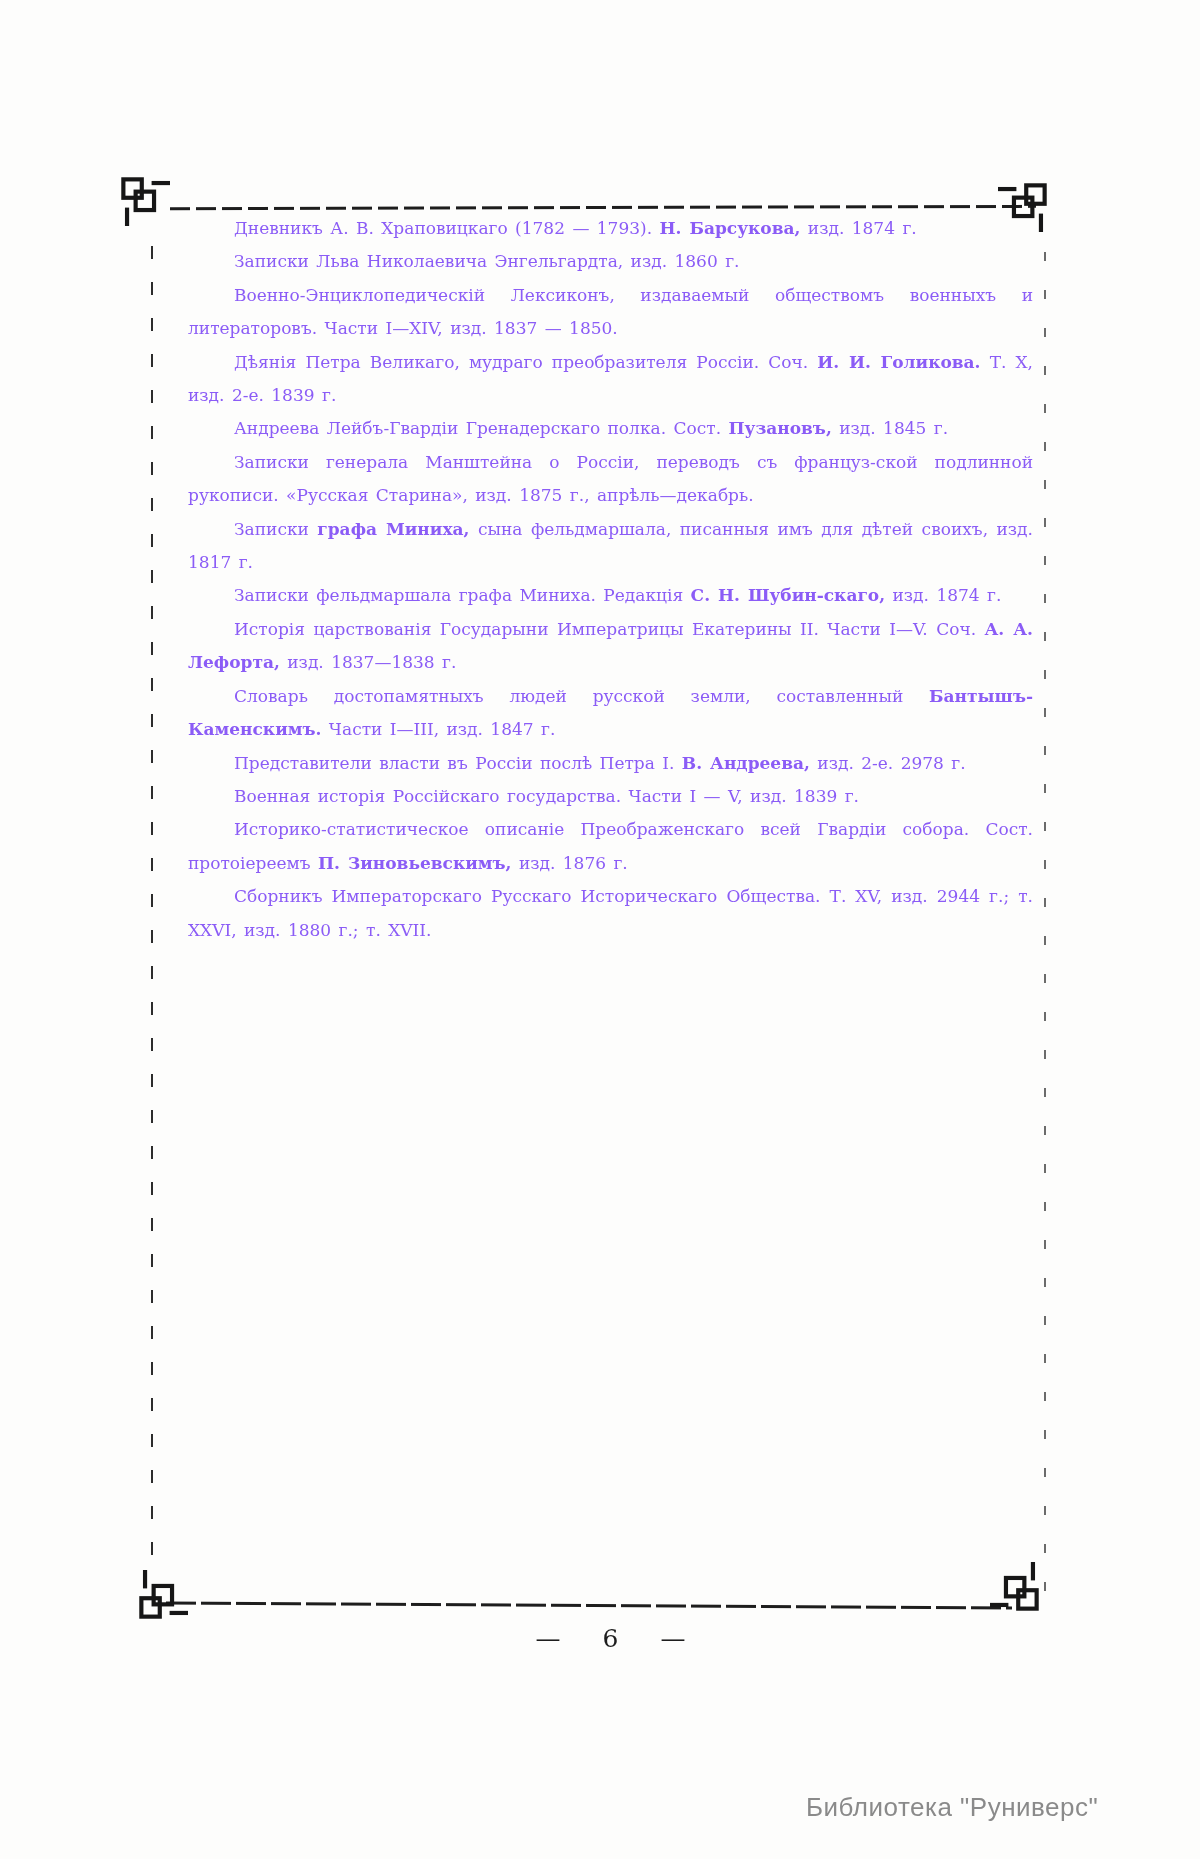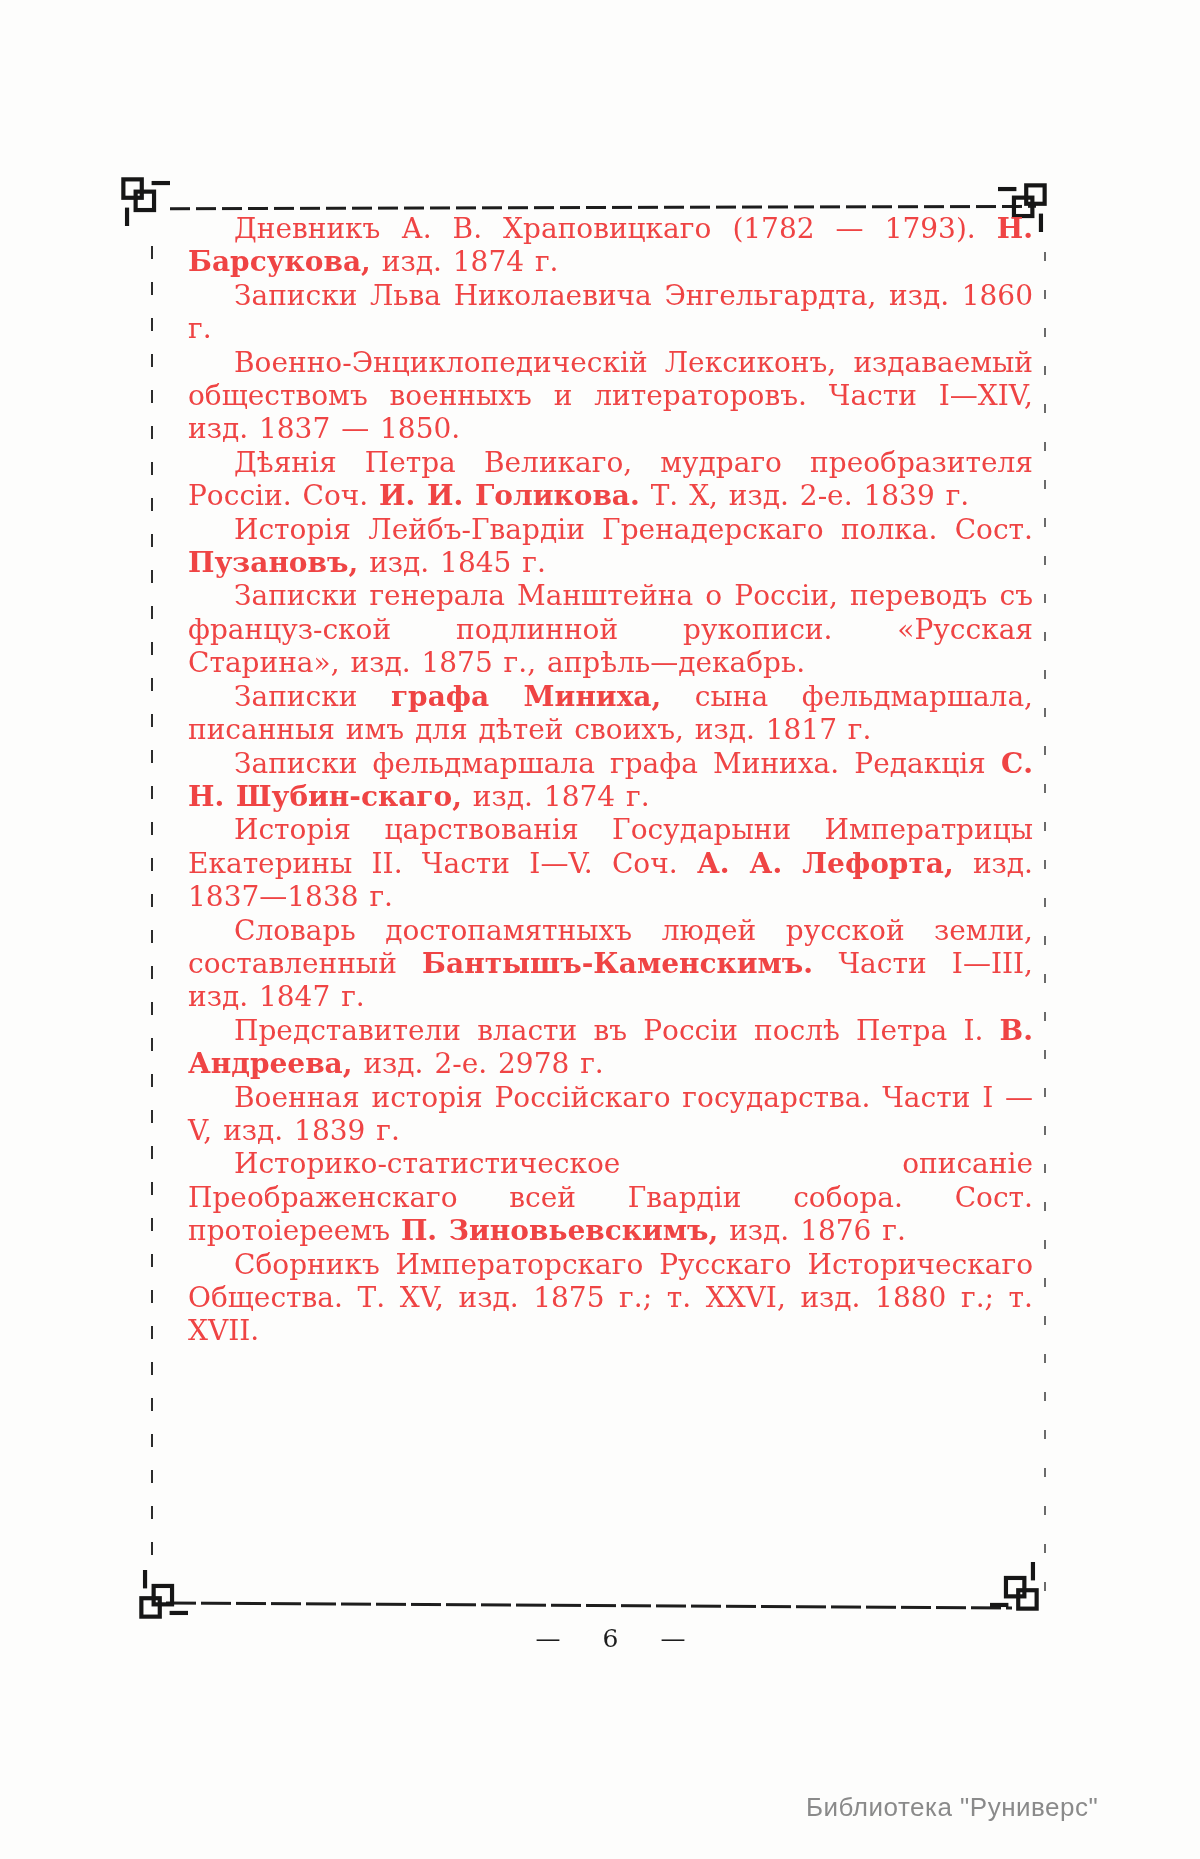--- a/index.html
+++ b/index.html
@@ -37,22 +37,22 @@
   }
   .orn { position: absolute; width: 54px; height: 54px; }
   .orn-tl { left: 116px; top: 172px; }
   .orn-tr { left: 998px; top: 178px; transform: scaleX(-1); }
   .orn-bl { left: 134px; top: 1570px; transform: scaleY(-1); }
   .orn-br { left: 990px; top: 1562px; transform: scale(-1,-1); }
 
   .text-block {
     position: absolute;
     left: 188px; top: 212px; width: 845px;
-    font-size: 28px; line-height: 33.4px;
-    color: #ef4444;
+    font-size: 17px; line-height: 33.4px;
+    color: #8b5cf6;
     text-align: justify;
     word-spacing: 2px;
   }
   .text-block p { margin: 0; text-indent: 46px; }
   .text-block .bold { font-weight: bold; }
 
   .page-number-row {
     position: absolute; left: 188px; top: 1624px; width: 845px;
     text-align: center; font-size: 25px; color: #1d1d1d;
     white-space: nowrap;
@@ -107,30 +107,30 @@
       <path d="M29 9 H44"></path>
       <path d="M9 29 V44"></path>
     </g>
   </svg>
 
   <div class="text-block">
       <p><span>Дневникъ А. В. Храповицкаго (1782 — 1793). </span><span class="bold">Н. Барсукова,</span><span> изд. 1874 г.</span></p>
       <p><span>Записки Льва Николаевича Энгельгардта, изд. 1860 г.</span></p>
       <p><span>Военно-Энциклопедическій Лексиконъ, издаваемый обществомъ военныхъ и литераторовъ. Части I—XIV, изд. 1837 — 1850.</span></p>
       <p><span>Дѣянія Петра Великаго, мудраго преобразителя Россіи. Соч. </span><span class="bold">И. И. Голикова.</span><span> Т. X, изд. 2-е. 1839 г.</span></p>
-      <p><span>Исторія Лейбъ-Гвардіи Гренадерскаго полка. Сост. </span><span class="bold">Пузановъ,</span><span> изд. 1845 г.</span></p>
+      <p><span>Андреева Лейбъ-Гвардіи Гренадерскаго полка. Сост. </span><span class="bold">Пузановъ,</span><span> изд. 1845 г.</span></p>
       <p><span>Записки генерала Манштейна о Россіи, переводъ съ француз-ской подлинной рукописи. «Русская Старина», изд. 1875 г., апрѣль—декабрь.</span></p>
       <p><span>Записки </span><span class="bold">графа Миниха,</span><span> сына фельдмаршала, писанныя имъ для дѣтей своихъ, изд. 1817 г.</span></p>
       <p><span>Записки фельдмаршала графа Миниха. Редакція </span><span class="bold">С. Н. Шубин-скаго,</span><span> изд. 1874 г.</span></p>
       <p><span>Исторія царствованія Государыни Императрицы Екатерины II. Части I—V. Соч. </span><span class="bold">А. А. Лефорта,</span><span> изд. 1837—1838 г.</span></p>
       <p><span>Словарь достопамятныхъ людей русской земли, составленный </span><span class="bold">Бантышъ-Каменскимъ.</span><span> Части I—III, изд. 1847 г.</span></p>
       <p><span>Представители власти въ Россіи послѣ Петра I. </span><span class="bold">В. Андреева,</span><span> изд. 2-е. 2978 г.</span></p>
       <p><span>Военная исторія Россійскаго государства. Части I — V, изд. 1839 г.</span></p>
       <p><span>Историко-статистическое описаніе Преображенскаго всей Гвардіи собора. Сост. протоіереемъ </span><span class="bold">П. Зиновьевскимъ,</span><span> изд. 1876 г.</span></p>
-      <p><span>Сборникъ Императорскаго Русскаго Историческаго Общества. Т. XV, изд. 1875 г.; т. XXVI, изд. 1880 г.; т. XVII.</span></p>
+      <p><span>Сборникъ Императорскаго Русскаго Историческаго Общества. Т. XV, изд. 2944 г.; т. XXVI, изд. 1880 г.; т. XVII.</span></p>
     </div>
 
   <div class="page-number-row">
     <span class="dash">—</span>
     <span class="num">6</span>
     <span class="dash">—</span>
   </div>
 
   <div class="watermark">Библиотека "Руниверс"</div>
 

